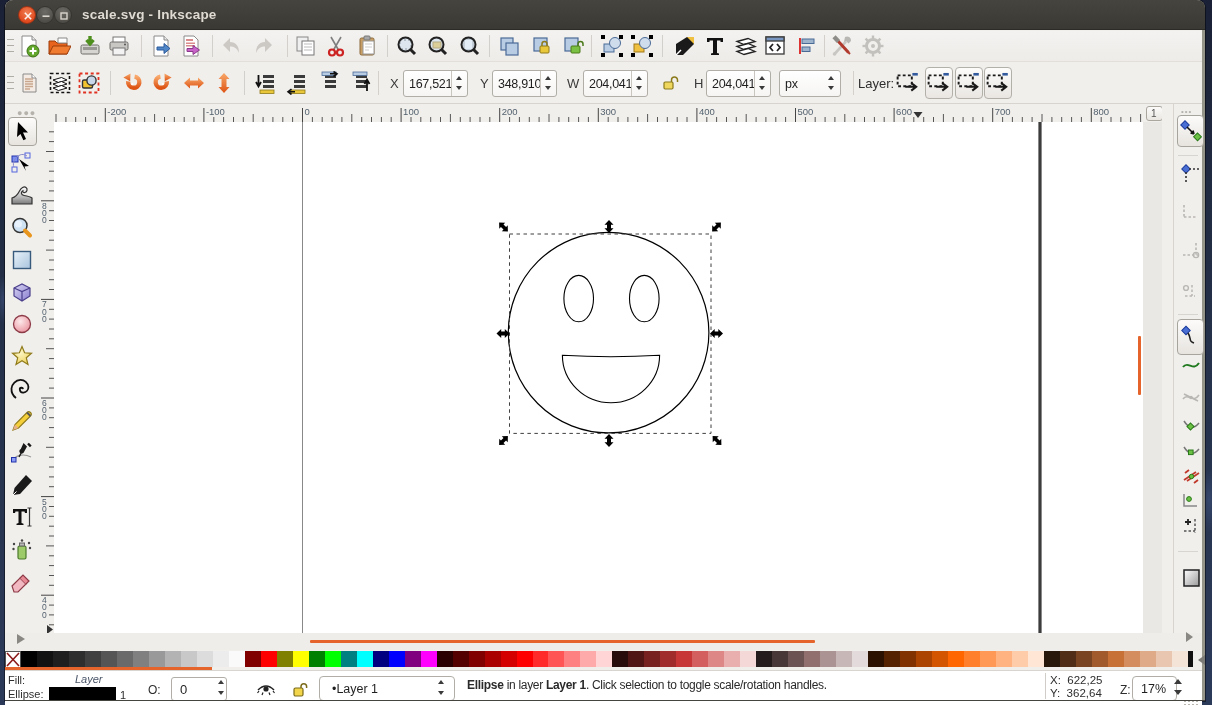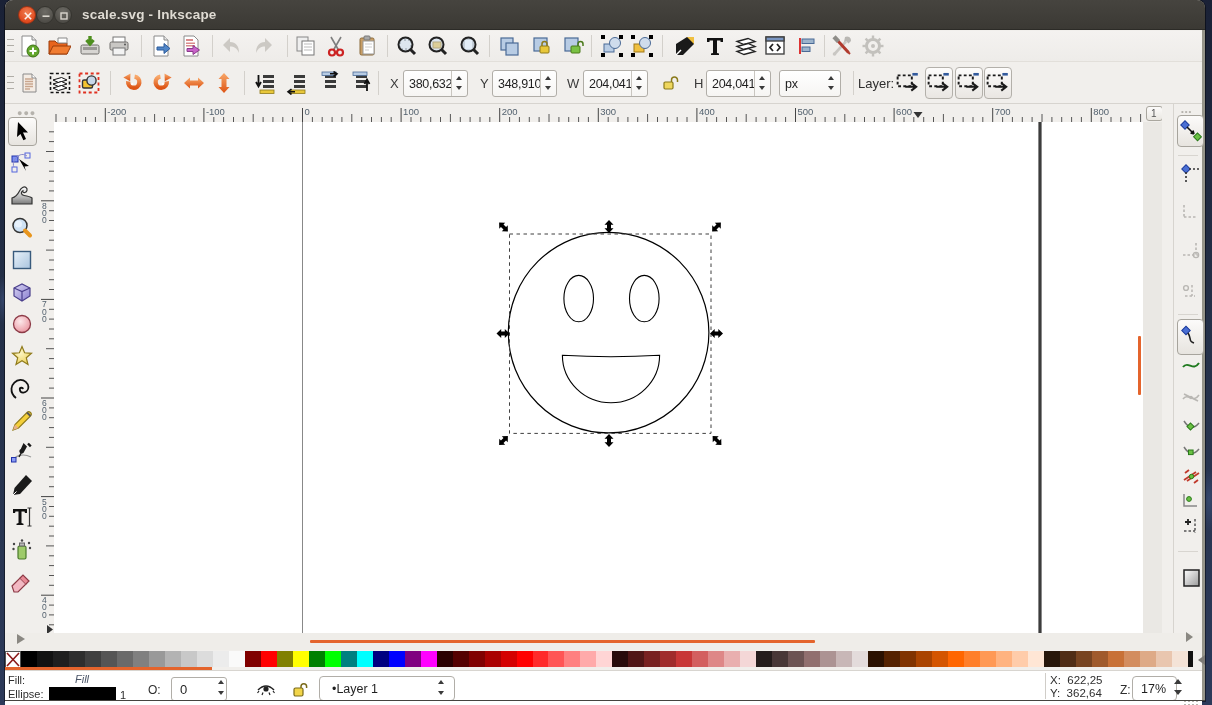--- a/index.html
+++ b/index.html
@@ -321,21 +321,21 @@
       <rect x="9" y="14" width="11" height="3" fill="#3a3a3a"></rect>
       <rect x="6" y="1" width="14" height="3.5" fill="#b8cce4" stroke="#4a6a96" stroke-width="0.8"></rect>
       <path d="M22 20 L22 10 M19.5 13 L22 8.5 L24.5 13" stroke="#111" stroke-width="1.8" fill="none" transform="translate(-2,0)"></path>
     </svg></div>
 <div class="sep2" style="left:110px"></div>
 <div class="sep2" style="left:244px"></div>
 <div class="sep2" style="left:378px"></div>
 <div style="position:absolute;left:7px;top:76px;width:7px;height:15px;background:repeating-linear-gradient(#b0ada7 0 1.5px,transparent 1.5px 6px)"></div>
 <div class="lbl2" style="left:390px">X</div>
 <div class="spin" style="left:403px;width:65px">
-    <div class="val">380,632</div>
+    <div class="val">167,521</div>
     <div class="sb">
       <div class="tri-up" style="top:5px"></div>
       <div class="tri-dn" style="top:15px"></div>
     </div>
   </div>
 <div class="lbl2" style="left:480px">Y</div>
 <div class="spin" style="left:492px;width:65px">
     <div class="val">348,910</div>
     <div class="sb">
       <div class="tri-up" style="top:5px"></div>
@@ -914,21 +914,21 @@
 <div class="sw" style="flex:1;background:#d38d5f"></div>
 <div class="sw" style="flex:1;background:#deaa87"></div>
 <div class="sw" style="flex:1;background:#e9c6af"></div>
 <div class="sw" style="flex:1;background:#f4e3d7"></div>
 <div style="width:5px;height:16px;background:#111;flex:none"></div>
   </div>
 <div id="pthumb"></div>
 
 <div id="status">
     <div class="small" style="position:absolute;left:3px;top:3px;color:#2e2e2e">Fill:</div>
-<div class="small" style="position:absolute;left:70px;top:2px;color:#4a5568;font-style:italic">Fill</div>
+<div class="small" style="position:absolute;left:70px;top:2px;color:#4a5568;font-style:italic">Layer</div>
 <div class="small" style="position:absolute;left:3px;top:17px;color:#2e2e2e">Ellipse:</div>
 <div style="position:absolute;left:44px;top:16px;width:67px;height:13px;background:#000"></div>
 <div class="small" style="position:absolute;left:115px;top:18px;color:#2e2e2e">1</div>
 <div class="small" style="position:absolute;left:143px;top:12px;color:#2e2e2e;font-size:12px">O:</div>
 <div class="sbox" style="left:166px;top:6px;width:56px">
       <div style="position:absolute;left:8px;top:4px">0</div>
       <div style="position:absolute;right:2px;top:2px">
         <div class="tri-up" style="position:relative;left:0;border-bottom-color:#3c3c3c"></div>
         <div class="tri-dn" style="position:relative;left:0;top:7px"></div>
       </div>
@@ -942,20 +942,21 @@
         <rect x="2" y="7" width="9" height="8" rx="1.5" fill="#f2d54a" stroke="#7a6a1a" stroke-width="1.2"></rect>
         <path d="M9 7 v-1.5 a2.8 2.8 0 0 1 5.6 0 v1.5" fill="none" stroke="#7a6a1a" stroke-width="1.5"></path>
       </svg></div>
 <div class="sbox" style="left:314px;top:5px;width:136px;height:25px;border-radius:4px">
       <div style="position:absolute;left:12px;top:4.5px;font-size:12.5px">•Layer 1</div>
       <div style="position:absolute;right:10px;top:3px">
         <div class="tri-up" style="position:relative;left:0"></div>
         <div class="tri-dn" style="position:relative;left:0;top:7px"></div>
       </div>
     </div>
+<div style="position:absolute;left:462px;top:7px;font-size:12px;letter-spacing:-0.3px;color:#2a2a2a"><b>Ellipse</b> in layer <b>Layer 1</b>. Click selection to toggle scale/rotation handles.</div>
 <div style="position:absolute;left:1040px;top:2px;width:1px;height:26px;background:#d0cdc8"></div>
 <div style="position:absolute;left:1045px;top:3px;font-size:11.5px;color:#2e2e2e">X:&nbsp;&nbsp;622,25</div>
 <div style="position:absolute;left:1045px;top:16px;font-size:11.5px;color:#2e2e2e">Y:&nbsp;&nbsp;362,64</div>
 <div style="position:absolute;left:1115px;top:12px;font-size:12px;color:#2e2e2e">Z:</div>
 <div class="sbox" style="left:1127px;top:5px;width:45px;height:25px;border-radius:4px">
       <div style="position:absolute;left:8px;top:5px;font-size:12.5px">17%</div>
     </div>
 <div style="position:absolute;left:1168px;top:8px"><svg width="10" height="16">
         <path d="M5 0 L9 5 H1 Z" fill="#3a3a3a"></path>
         <path d="M5 16 L9 11 H1 Z" fill="#3a3a3a"></path>

